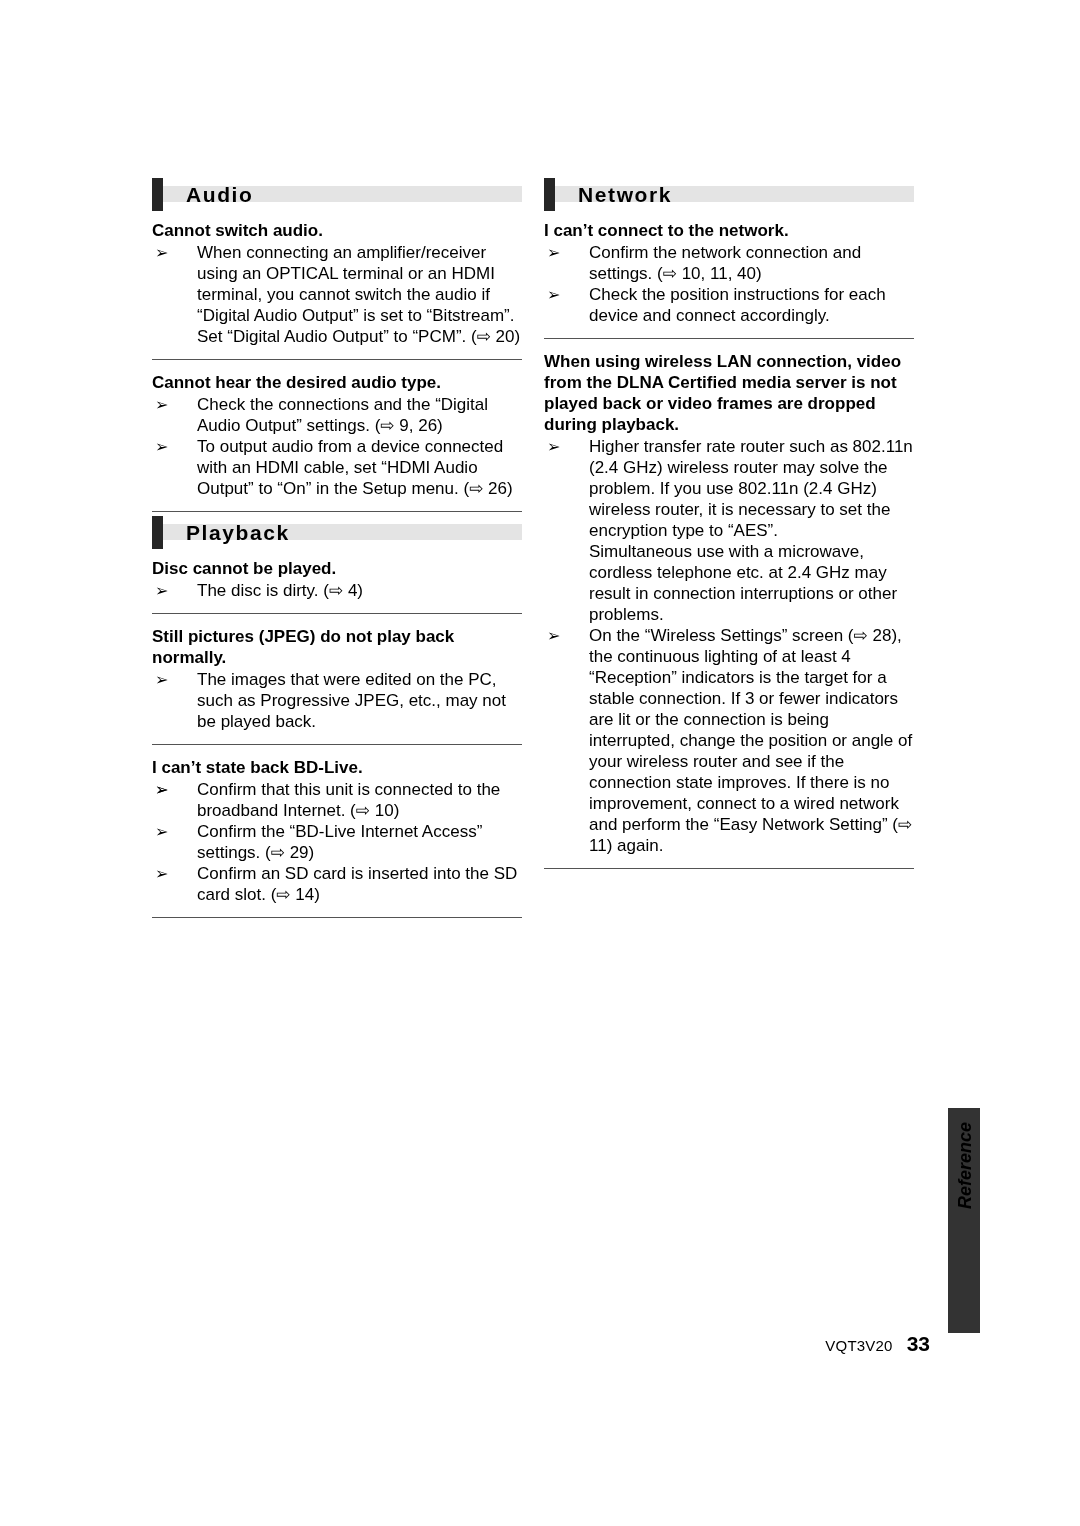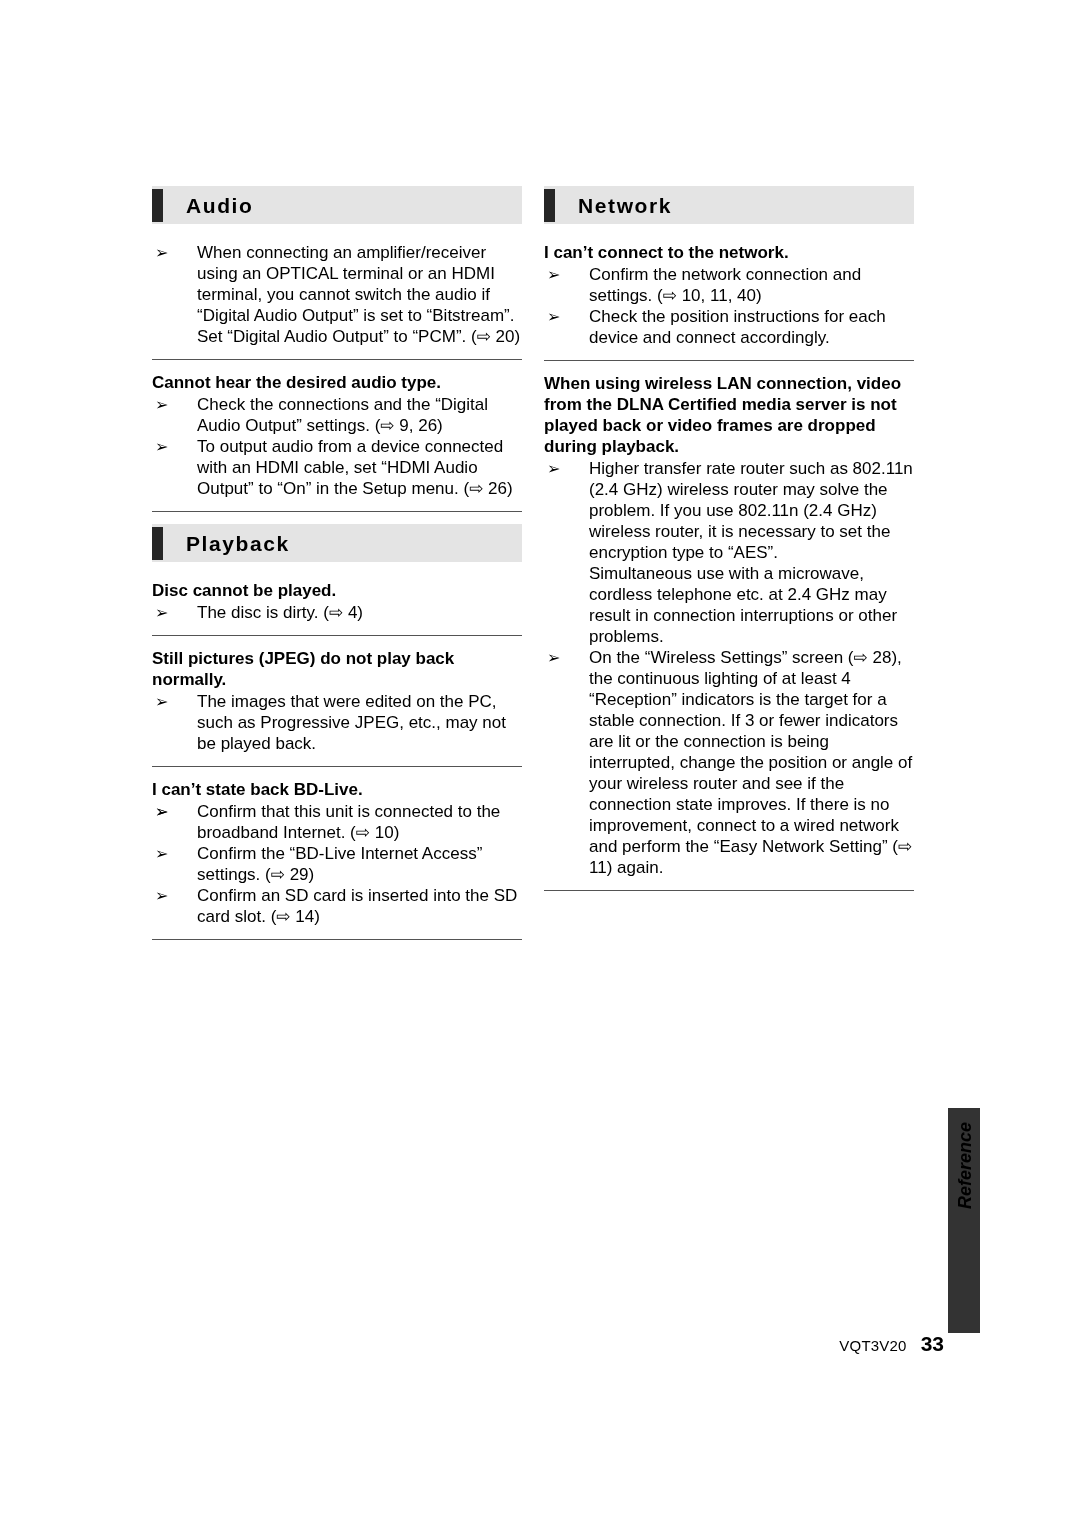--- a/index.html
+++ b/index.html
@@ -25,21 +25,21 @@
     position: absolute;
     top: 186px;
     width: 370px;
   }
   .col-left  { left: 152px; }
   .col-right { left: 544px; }
 
   
   .section-header {
     position: relative;
-    height: 38px;
+    height: 16px;
     background: #e4e4e4;
     margin-bottom: 18px;
     display: flex;
     align-items: center;
   }
   .section-header .tick {
     width: 11px;
     height: 33px;
     background: #262626;
     flex: 0 0 auto;
@@ -107,21 +107,21 @@
     font-size: 18px;
     font-weight: bold;
     font-style: italic;
     color: #000;
     transform: rotate(-90deg);
     transform-origin: center center;
     white-space: nowrap;
   }
   .footer {
     position: absolute;
-    left: 14px;
+    left: 0;
     top: 1332px;
     width: 930px;
     text-align: right;
     display: flex;
     justify-content: flex-end;
     align-items: baseline;
   }
   .footer .code {
     font-size: 15px;
     letter-spacing: 0.2px;
@@ -136,20 +136,21 @@
 <body>
 
 <div class="page">
 
   <div class="col col-left">
       <div class="section-header">
         <span class="tick"></span>
         <span class="title">Audio</span>
       </div>
       <div class="block">
+        <p class="q">Cannot switch audio.</p>
         <p class="item">
           <span class="bullet">➢</span>
           <span class="cont">When connecting an amplifier/receiver using an OPTICAL terminal or an HDMI terminal, you cannot switch the audio if “Digital Audio Output” is set to “Bitstream”. Set “Digital Audio Output” to “PCM”. (⇨ 20)</span>
         </p>
       </div>
       <hr class="rule">
       <div class="block">
         <p class="q">Cannot hear the desired audio type.</p>
         <p class="item">
           <span class="bullet">➢</span>

